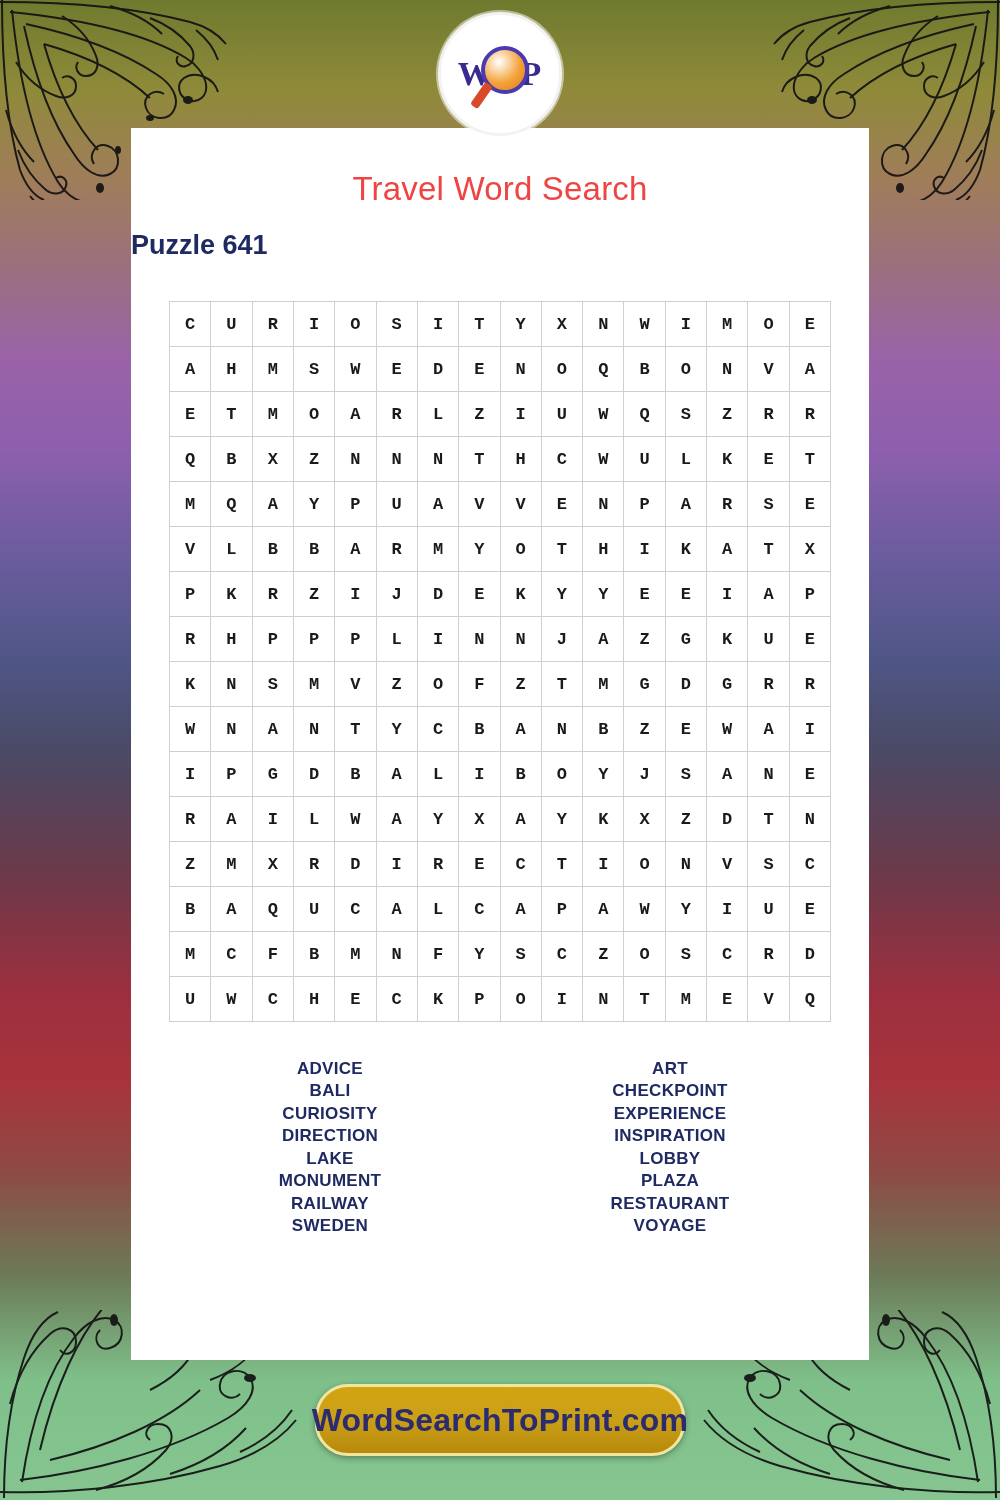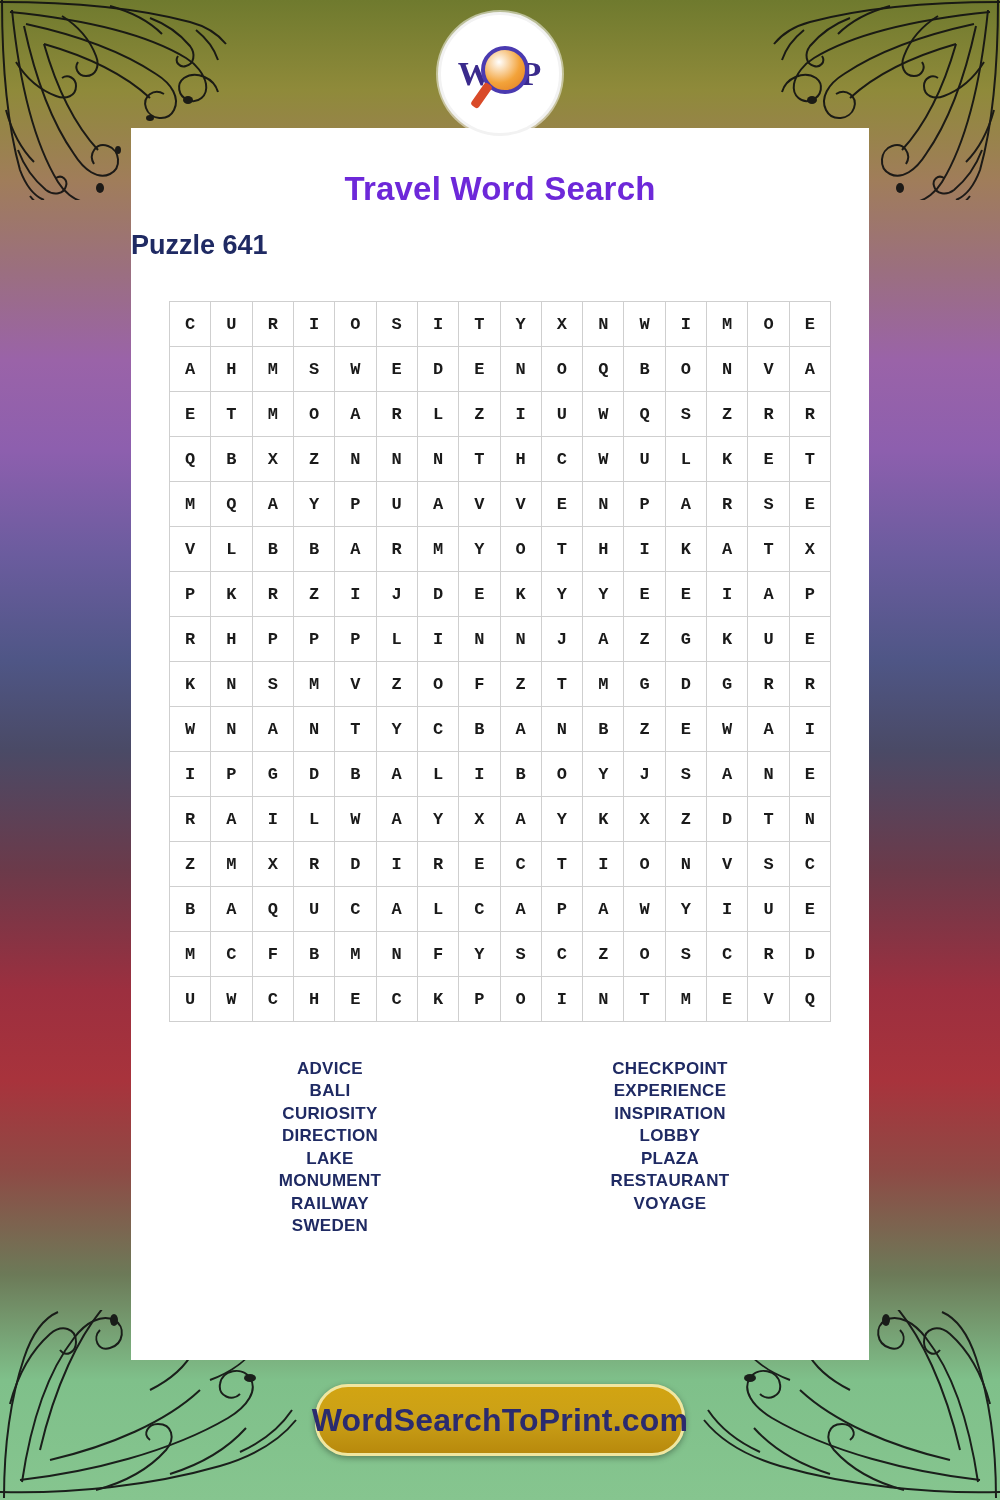--- a/index.html
+++ b/index.html
@@ -118,22 +118,22 @@
     height: 1232px;
     background: #ffffff;
     z-index: 4;
   }
 
   .title {
     margin: 0;
     padding-top: 42px;
     text-align: center;
     font-size: 33px;
-    font-weight: bold;
-    color: #6d28d9;
+    font-weight: normal;
+    color: #ef4444;
     letter-spacing: 0.2px;
   }
   .subtitle {
     margin: 0;
     padding-top: 22px;
     font-size: 27px;
     font-weight: bold;
     color: #1f2a63;
   }
 
@@ -625,20 +625,21 @@
           <div class="word">ADVICE</div>
           <div class="word">BALI</div>
           <div class="word">CURIOSITY</div>
           <div class="word">DIRECTION</div>
           <div class="word">LAKE</div>
           <div class="word">MONUMENT</div>
           <div class="word">RAILWAY</div>
           <div class="word">SWEDEN</div>
         </div>
       <div class="words-col" id="words-right">
+          <div class="word">ART</div>
           <div class="word">CHECKPOINT</div>
           <div class="word">EXPERIENCE</div>
           <div class="word">INSPIRATION</div>
           <div class="word">LOBBY</div>
           <div class="word">PLAZA</div>
           <div class="word">RESTAURANT</div>
           <div class="word">VOYAGE</div>
         </div>
     </div>
   </div>

